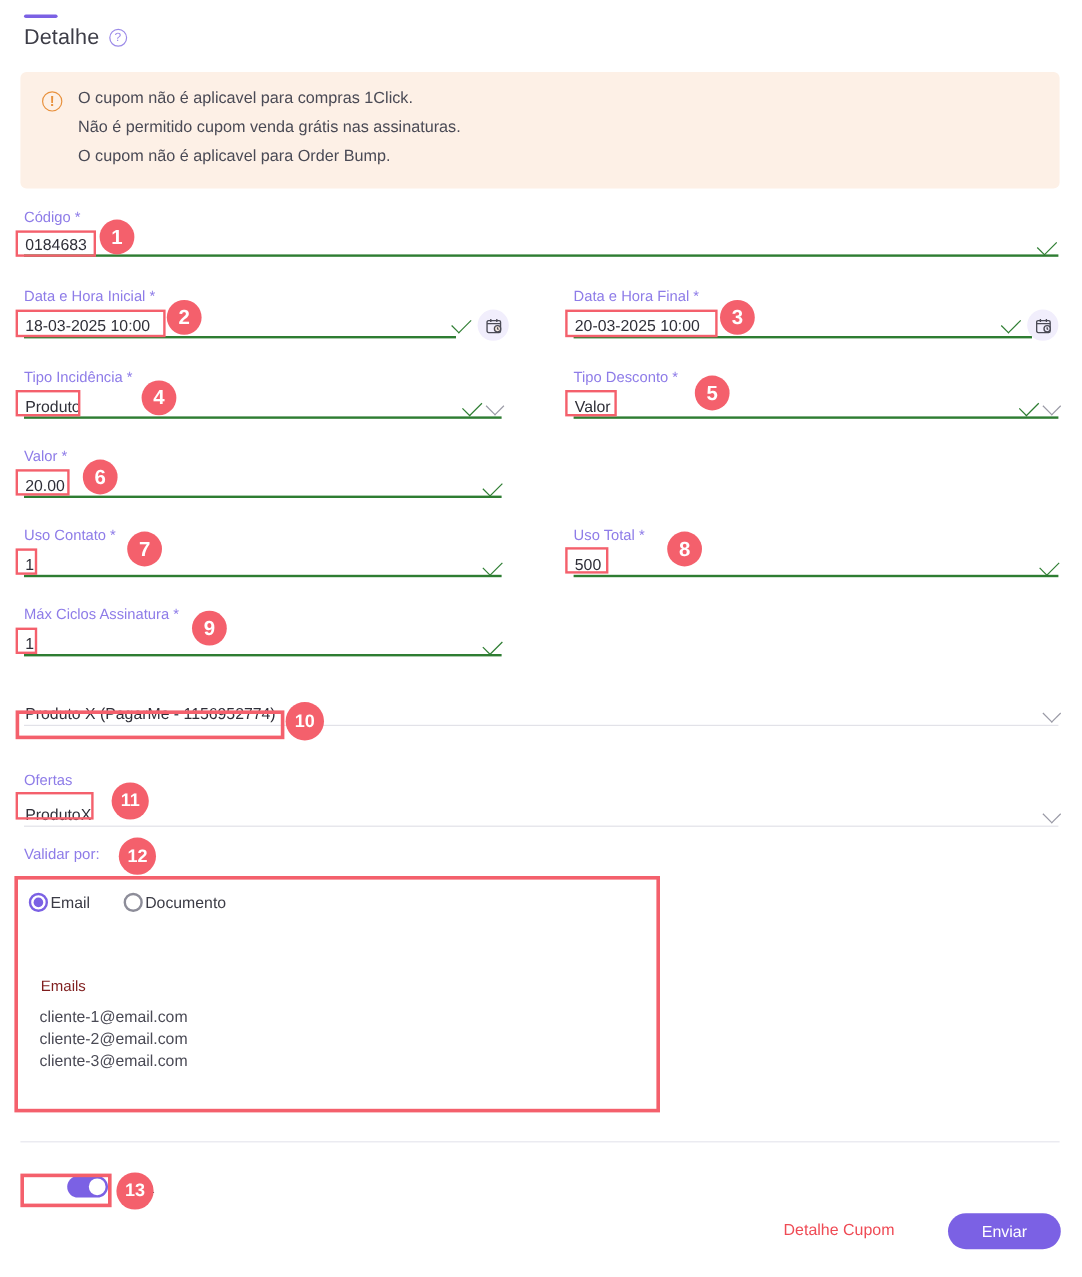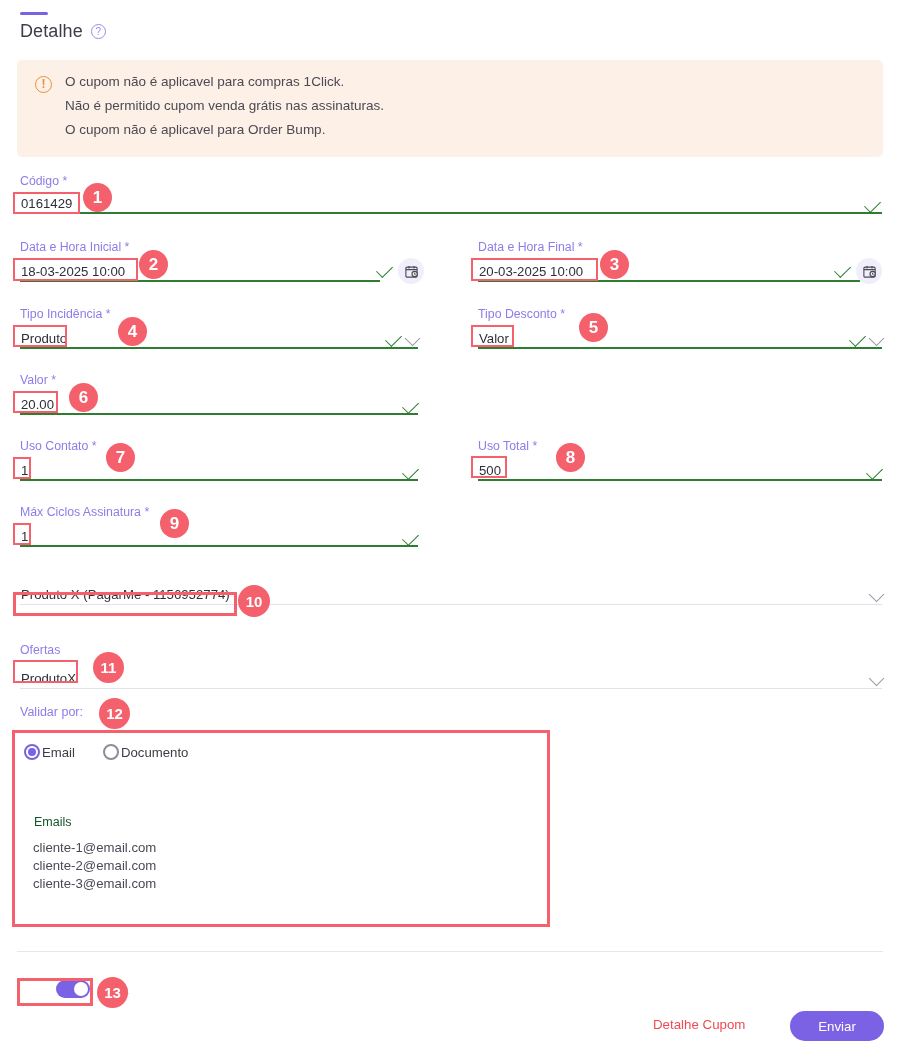--- a/index.html
+++ b/index.html
@@ -51,21 +51,21 @@
   
   .validar-label { position:absolute; left:20px; top:705px; font-size:12.5px; color:#8e7ce8; }
   .validar-box { position:absolute; left:12px; top:730px; width:538px; height:197px; }
   .radio-row { display:flex; align-items:center; gap:28px; padding:14px 12px 0 12px; }
   .radio-item { display:flex; align-items:center; gap:2px; }
   .radio { width:16px; height:16px; border-radius:50%; border:2px solid #7b61e4;
            display:flex; align-items:center; justify-content:center; }
   .radio.off { border-color:#8d8d99; }
   .radio .dot { width:8px; height:8px; border-radius:50%; background:#7b61e4; }
   .radio-text { font-size:13.2px; color:#3c3c46; }
-  .emails-label { position:absolute; left:22px; top:85px; font-size:12.5px; color:#14532d; }
+  .emails-label { position:absolute; left:22px; top:85px; font-size:12.5px; color:#7f1d1d; }
   .email-list { position:absolute; left:21px; top:110px; display:flex; flex-direction:column; gap:3px; }
   .email-item { font-size:13.2px; color:#4a4a55; }
 
   
   .footer-div { position:absolute; left:17px; top:951px; width:866px; height:1px; background:#e7e7ee; }
   .toggle-wrap { position:absolute; left:20px; top:980px; display:flex; align-items:center; gap:9px;padding-left:36px; }
   .toggle { width:34px; height:18px; border-radius:10px; background:#7b61e4; position:relative; }
   .toggle .knob { position:absolute; right:2px; top:2px; width:14px; height:14px;
                   border-radius:50%; background:#ffffff; }
   .toggle-text { font-size:13.2px; color:#3c3c46; }
@@ -101,21 +101,21 @@
       <div class="alert-line">O cupom não é aplicavel para compras 1Click.</div>
       <div class="alert-line">Não é permitido cupom venda grátis nas assinaturas.</div>
       <div class="alert-line">O cupom não é aplicavel para Order Bump.</div>
     </div>
   </div>
 </div>
 
 <div class="field" style="left:20px; top:174px; width:862px;">
   <div class="f-label">Código *</div>
   <div class="f-row" style="height:24px;">
-    <span class="f-value">0161429</span>
+    <span class="f-value">0184683</span>
     <span class="f-underline" style="width:862px;"></span>
     <span class="adorn" style="right:2px;">
         <span class="check"></span>
       </span>
   </div>
 </div>
 
 <div class="field" style="left:20px; top:240px; width:382px;">
   <div class="f-label">Data e Hora Inicial *</div>
   <div class="f-row" style="height:26px;">

